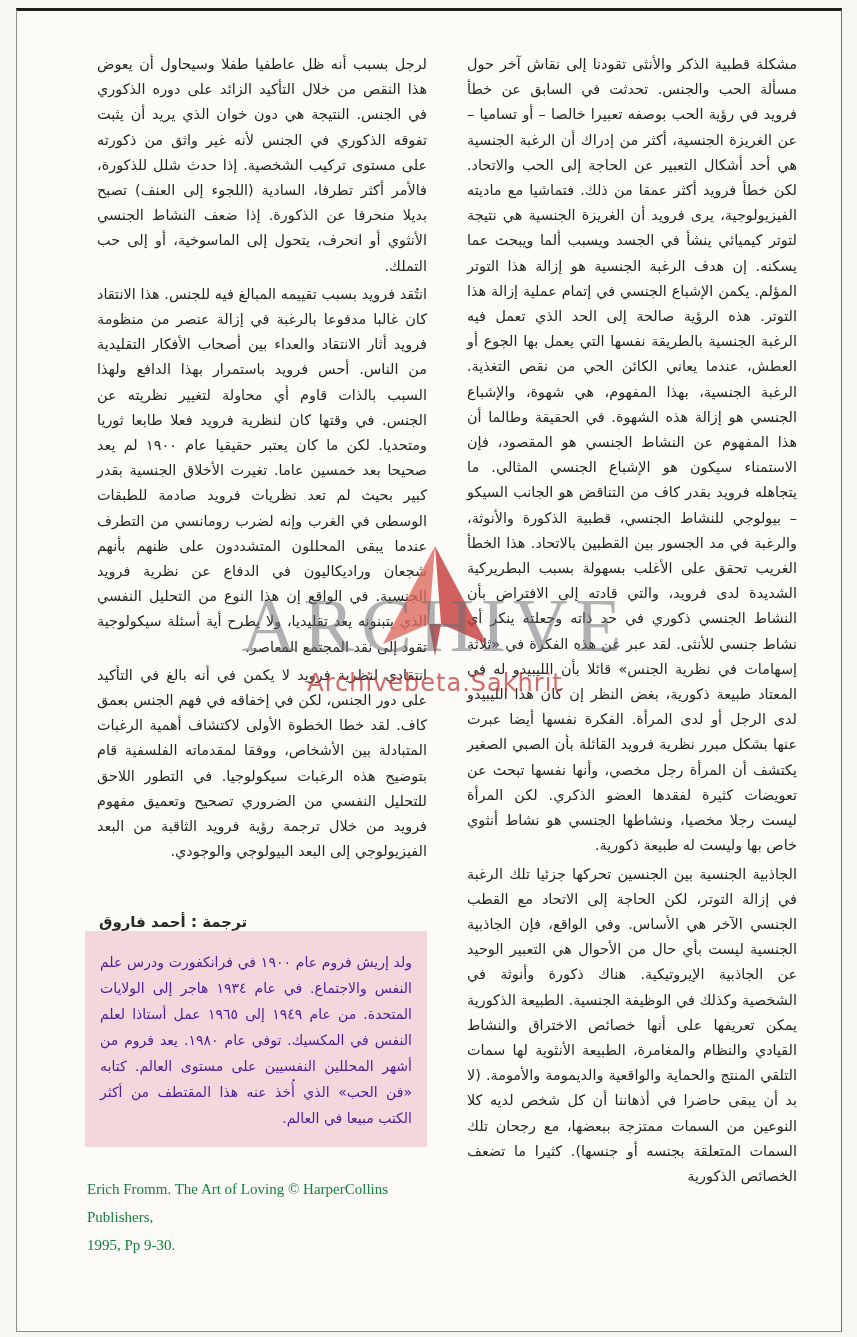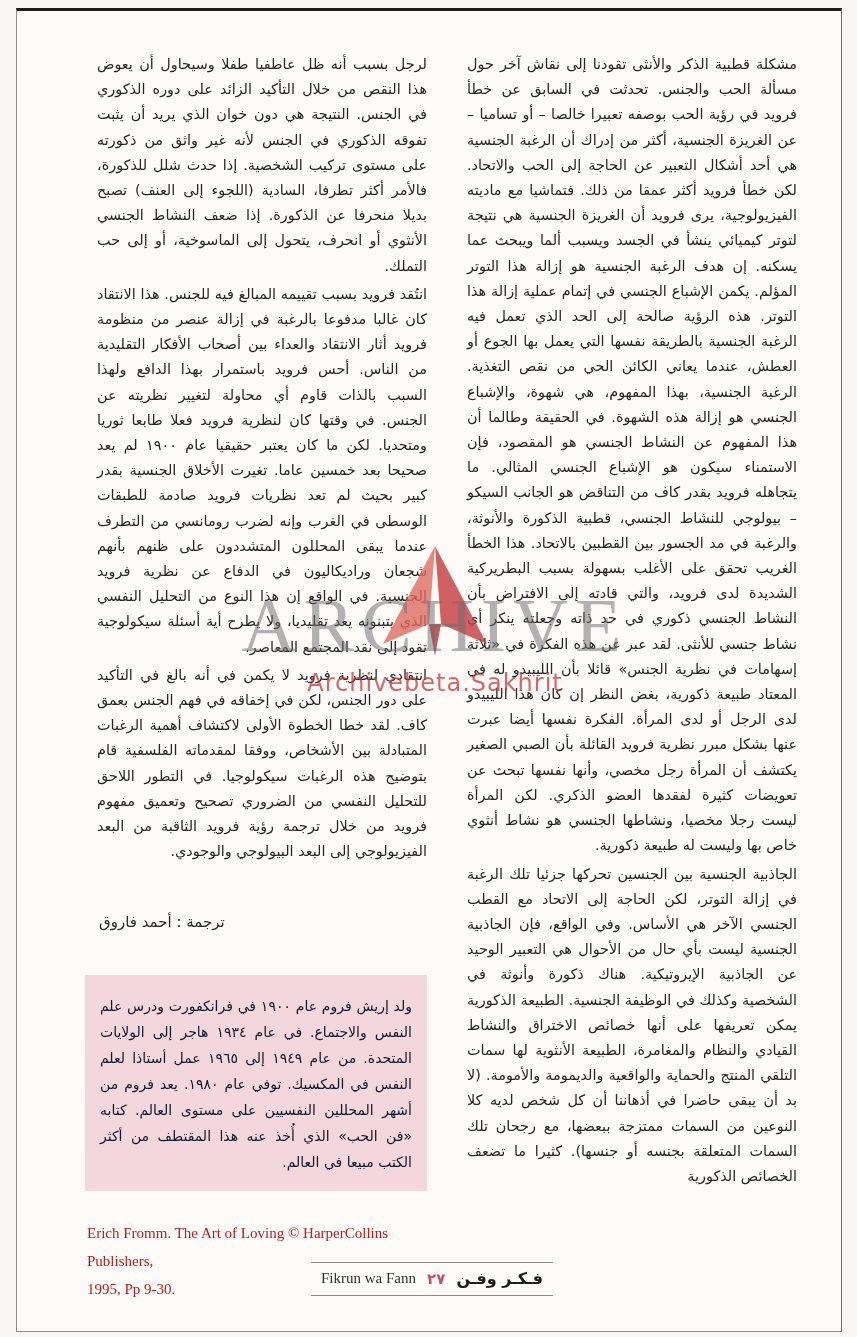--- a/index.html
+++ b/index.html
@@ -39,45 +39,44 @@
     line-height:25.2px;
     color:#262522;
     margin-left:12px;
   }
   .para { margin-bottom:3px; }
 
   .translator {
     direction:rtl;
     text-align:left;
     font-size:15px;
-    font-weight:normal;
+    font-weight:bold;
     color:#2a2927;
     margin-top:48px;
     padding-left:14px;
   }
 
   .bio-box {
-    margin-top:44px;
     background:#f3d7dc;
     padding:18px 15px 16px 15px;
     direction:rtl;
     text-align:justify;
     font-size:14px;
     line-height:26px;
-    color:#0f172a;
+    color:#4c1d95;
   }
 
   .citation {
     margin-top:28px;
     direction:ltr;
     text-align:left;
     font-family:"Liberation Serif", serif;
     font-size:15px;
     line-height:28px;
-    color:#b91c1c;
+    color:#15803d;
     padding-left:2px;
   }
 
   
   .watermark {
     position:absolute;
     top:582px; left:240px;
     width:390px;
     text-align:center;
     z-index:5;
@@ -180,19 +179,14 @@
   <div class="watermark">
     <svg class="wm-ribbon" width="120" height="120" viewBox="0 0 120 120">
       <polygon points="60,2 112,100 66,80" fill="#c63737"></polygon>
       <polygon points="60,2 8,100 54,80" fill="#df6a5f"></polygon>
       <polygon points="54,80 66,80 60,112" fill="#b22d2d"></polygon>
     </svg>
     <div class="wm-title">ARCHIVE</div>
     <div class="wm-sub">Archivebeta.Sakhrit</div>
   </div>
 
-  <div class="footer">
-    <span class="footer-latin">Fikrun wa Fann</span>
-    <span class="footer-num">٢٧</span>
-    <span class="footer-ar">فـكـر وفـن</span>
-  </div>
 
 </div>
 
 </body></html>

